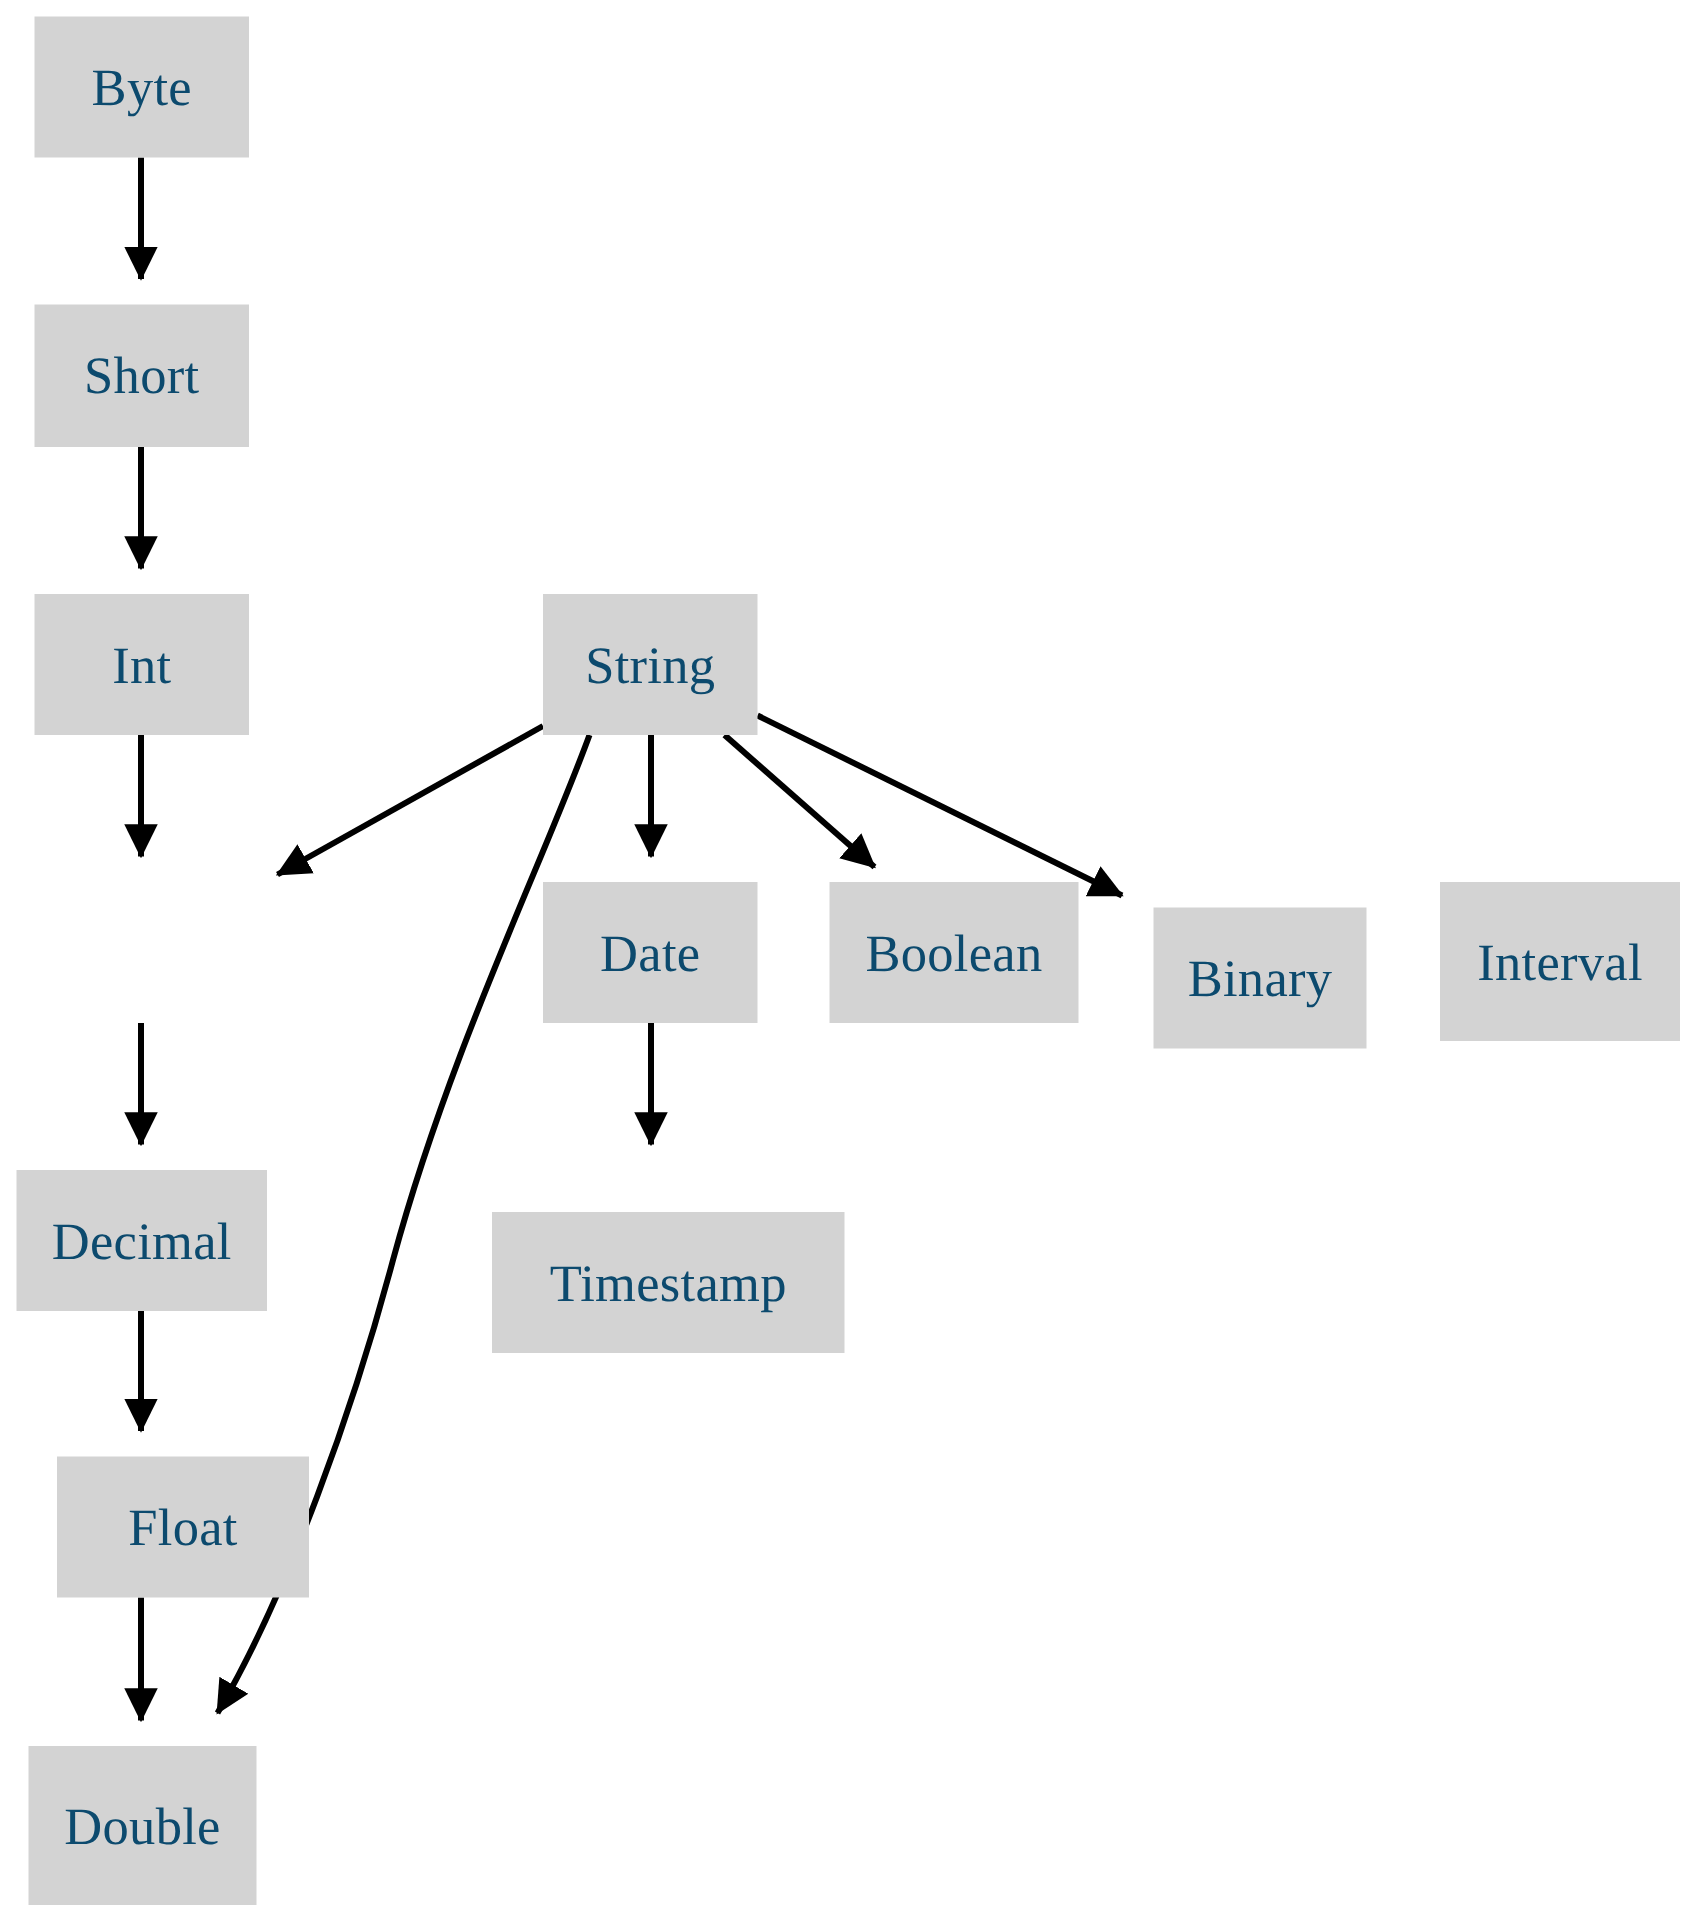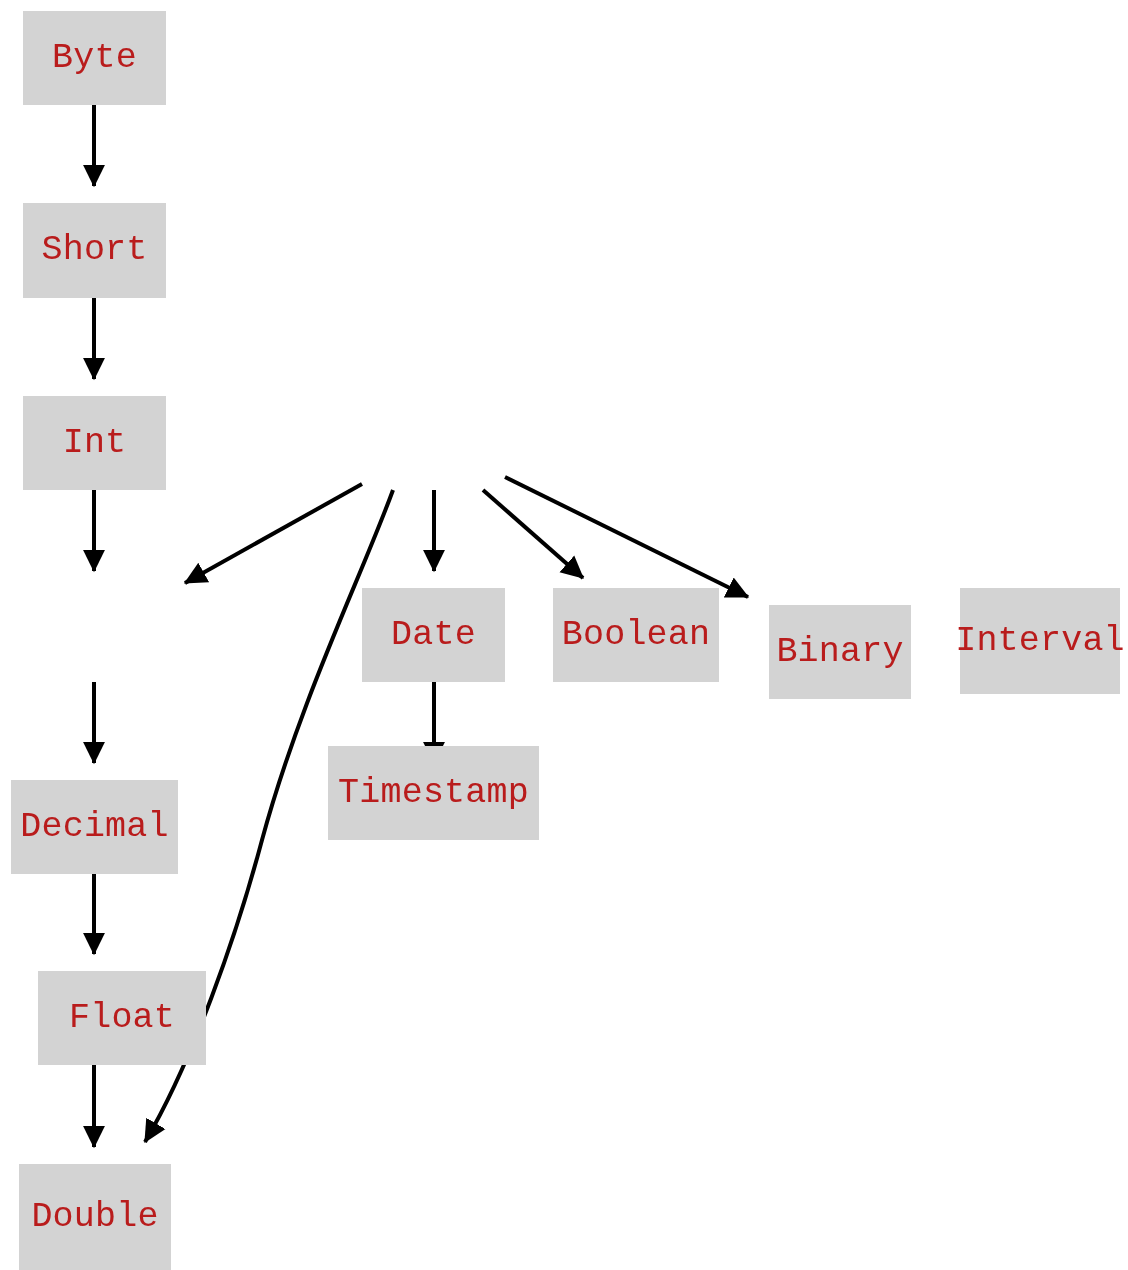--- a/index.html
+++ b/index.html
@@ -23,30 +23,29 @@
     left: 0;
     top: 0;
     width: 1128px;
     height: 1270px;
     pointer-events: none;
   }
   .node {
     position: absolute;
     box-sizing: border-box;
     background: #d3d3d3;
-    color: #b91c1c;
+    color: #0c4a6e;
     display: flex;
     align-items: center;
     justify-content: center;
     font-size: 35px;
     line-height: 1;
     letter-spacing: 0.2px;
     white-space: nowrap;
     user-select: none;
-    font-family: Liberation Mono, monospace;
   }
 </style>
 </head>
 <body>
 
 <div id="canvas">
 
   <svg id="edge-layer" viewBox="0 0 1128 1270">
     <defs>
       <marker id="arrow" viewBox="0 0 12 12" refX="10.4" refY="6" markerWidth="6.2" markerHeight="6.2" orient="auto-start-reverse" markerUnits="strokeWidth">
@@ -90,26 +89,29 @@
   </div>
 
   <div class="node" style="left:38px; top:971px; width:168px; height:94px;">
     <span>Float</span>
   </div>
 
   <div class="node" style="left:19px; top:1164px; width:152px; height:106px;">
     <span>Double</span>
   </div>
 
+  <div class="node" style="left:362px; top:396px; width:143px; height:94px;">
+    <span>String</span>
+  </div>
 
   <div class="node" style="left:362px; top:588px; width:143px; height:94px;">
     <span>Date</span>
   </div>
 
-  <div class="node" style="left:328px; top:746px; width:211px; height:94px;">
+  <div class="node" style="left:328px; top:808px; width:235px; height:94px;">
     <span>Timestamp</span>
   </div>
 
   <div class="node" style="left:553px; top:588px; width:166px; height:94px;">
     <span>Boolean</span>
   </div>
 
   <div class="node" style="left:769px; top:588px; width:142px; height:94px;margin-top:17px;">
     <span>Binary</span>
   </div>

